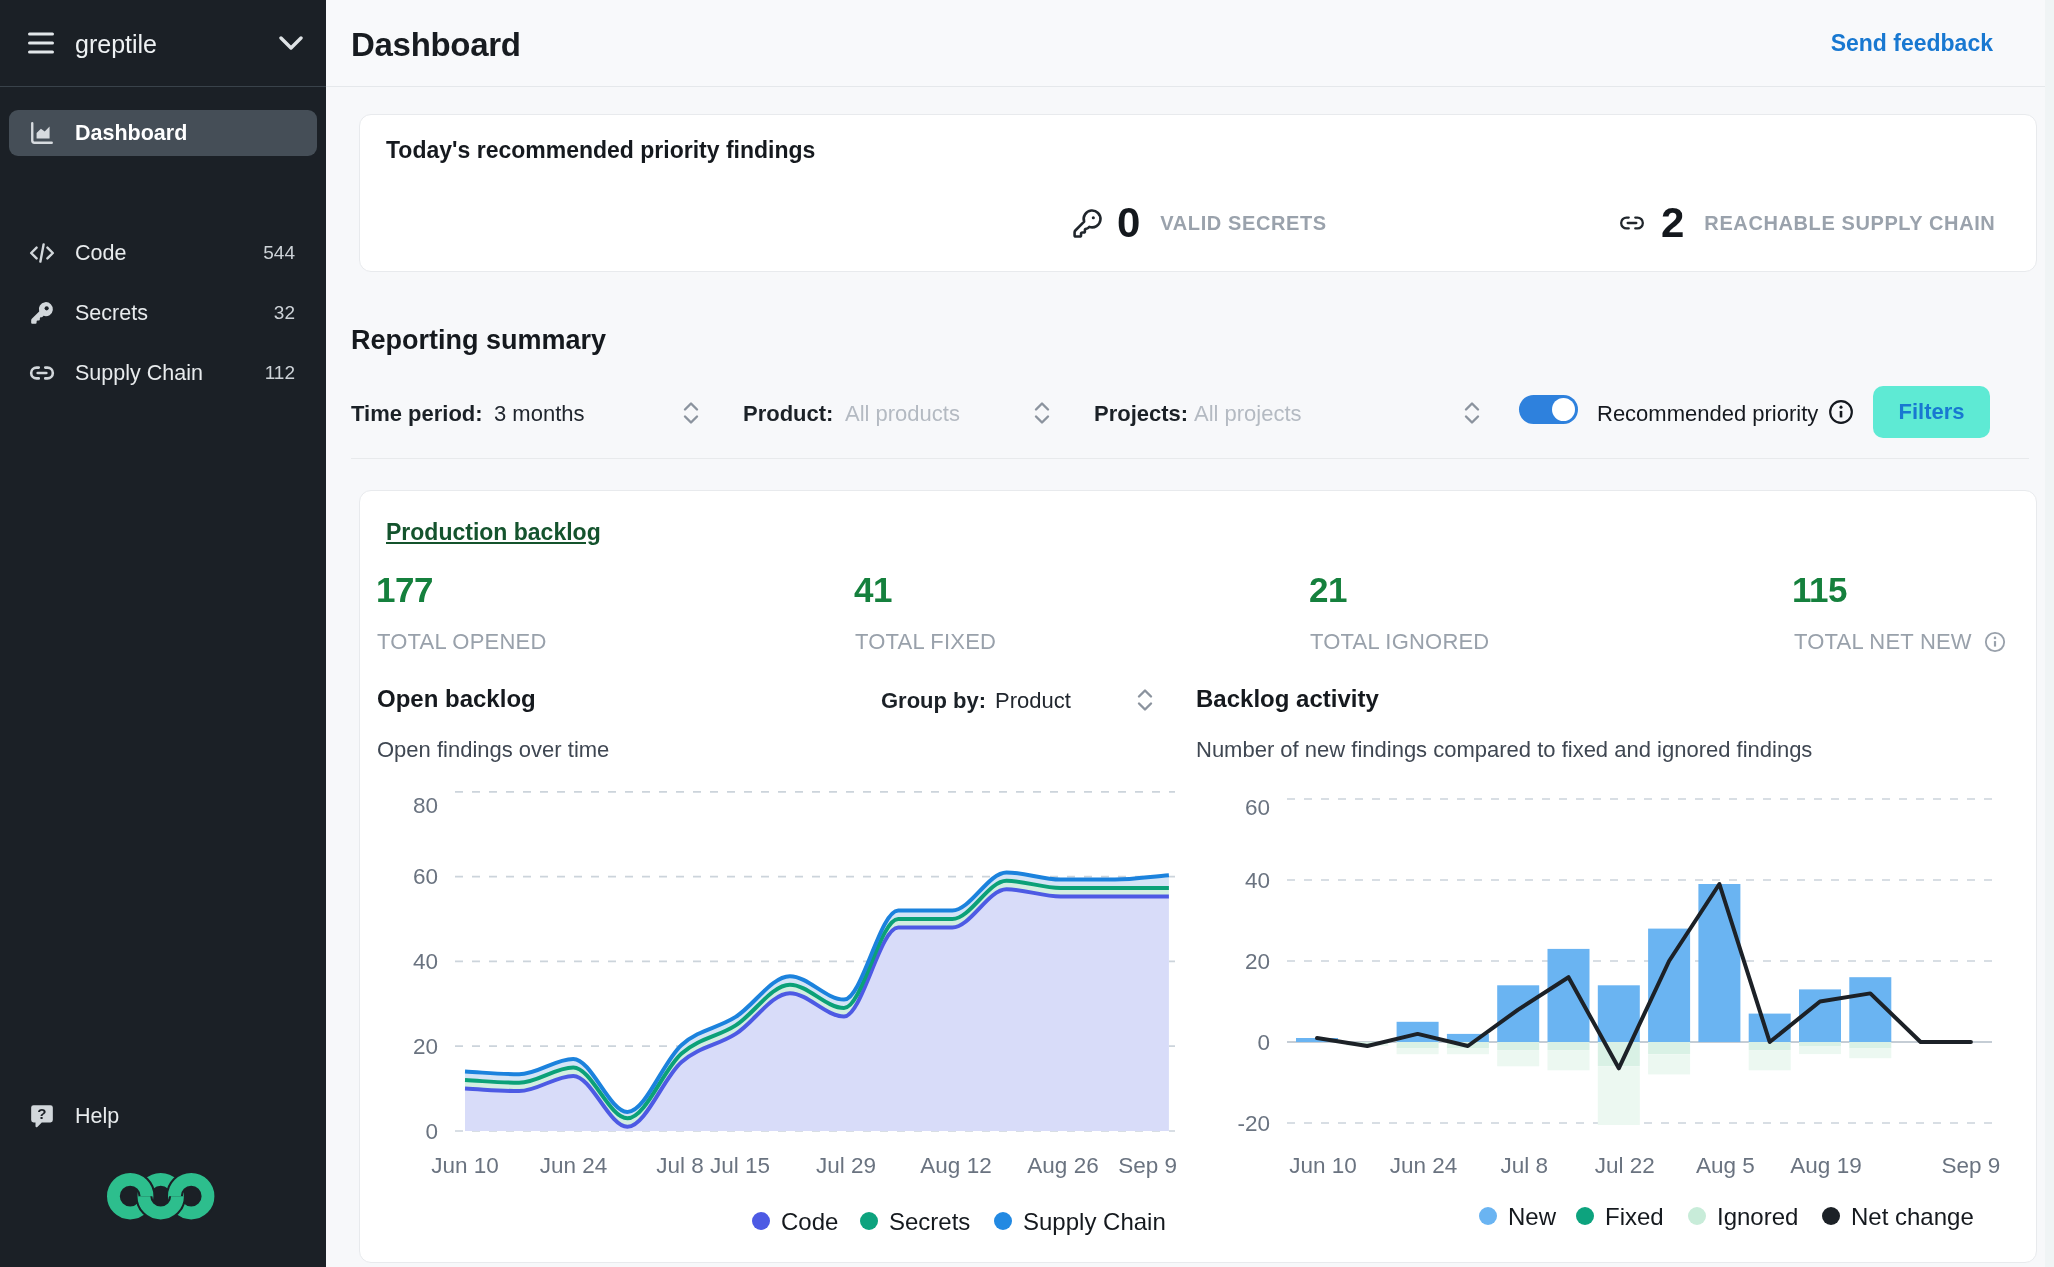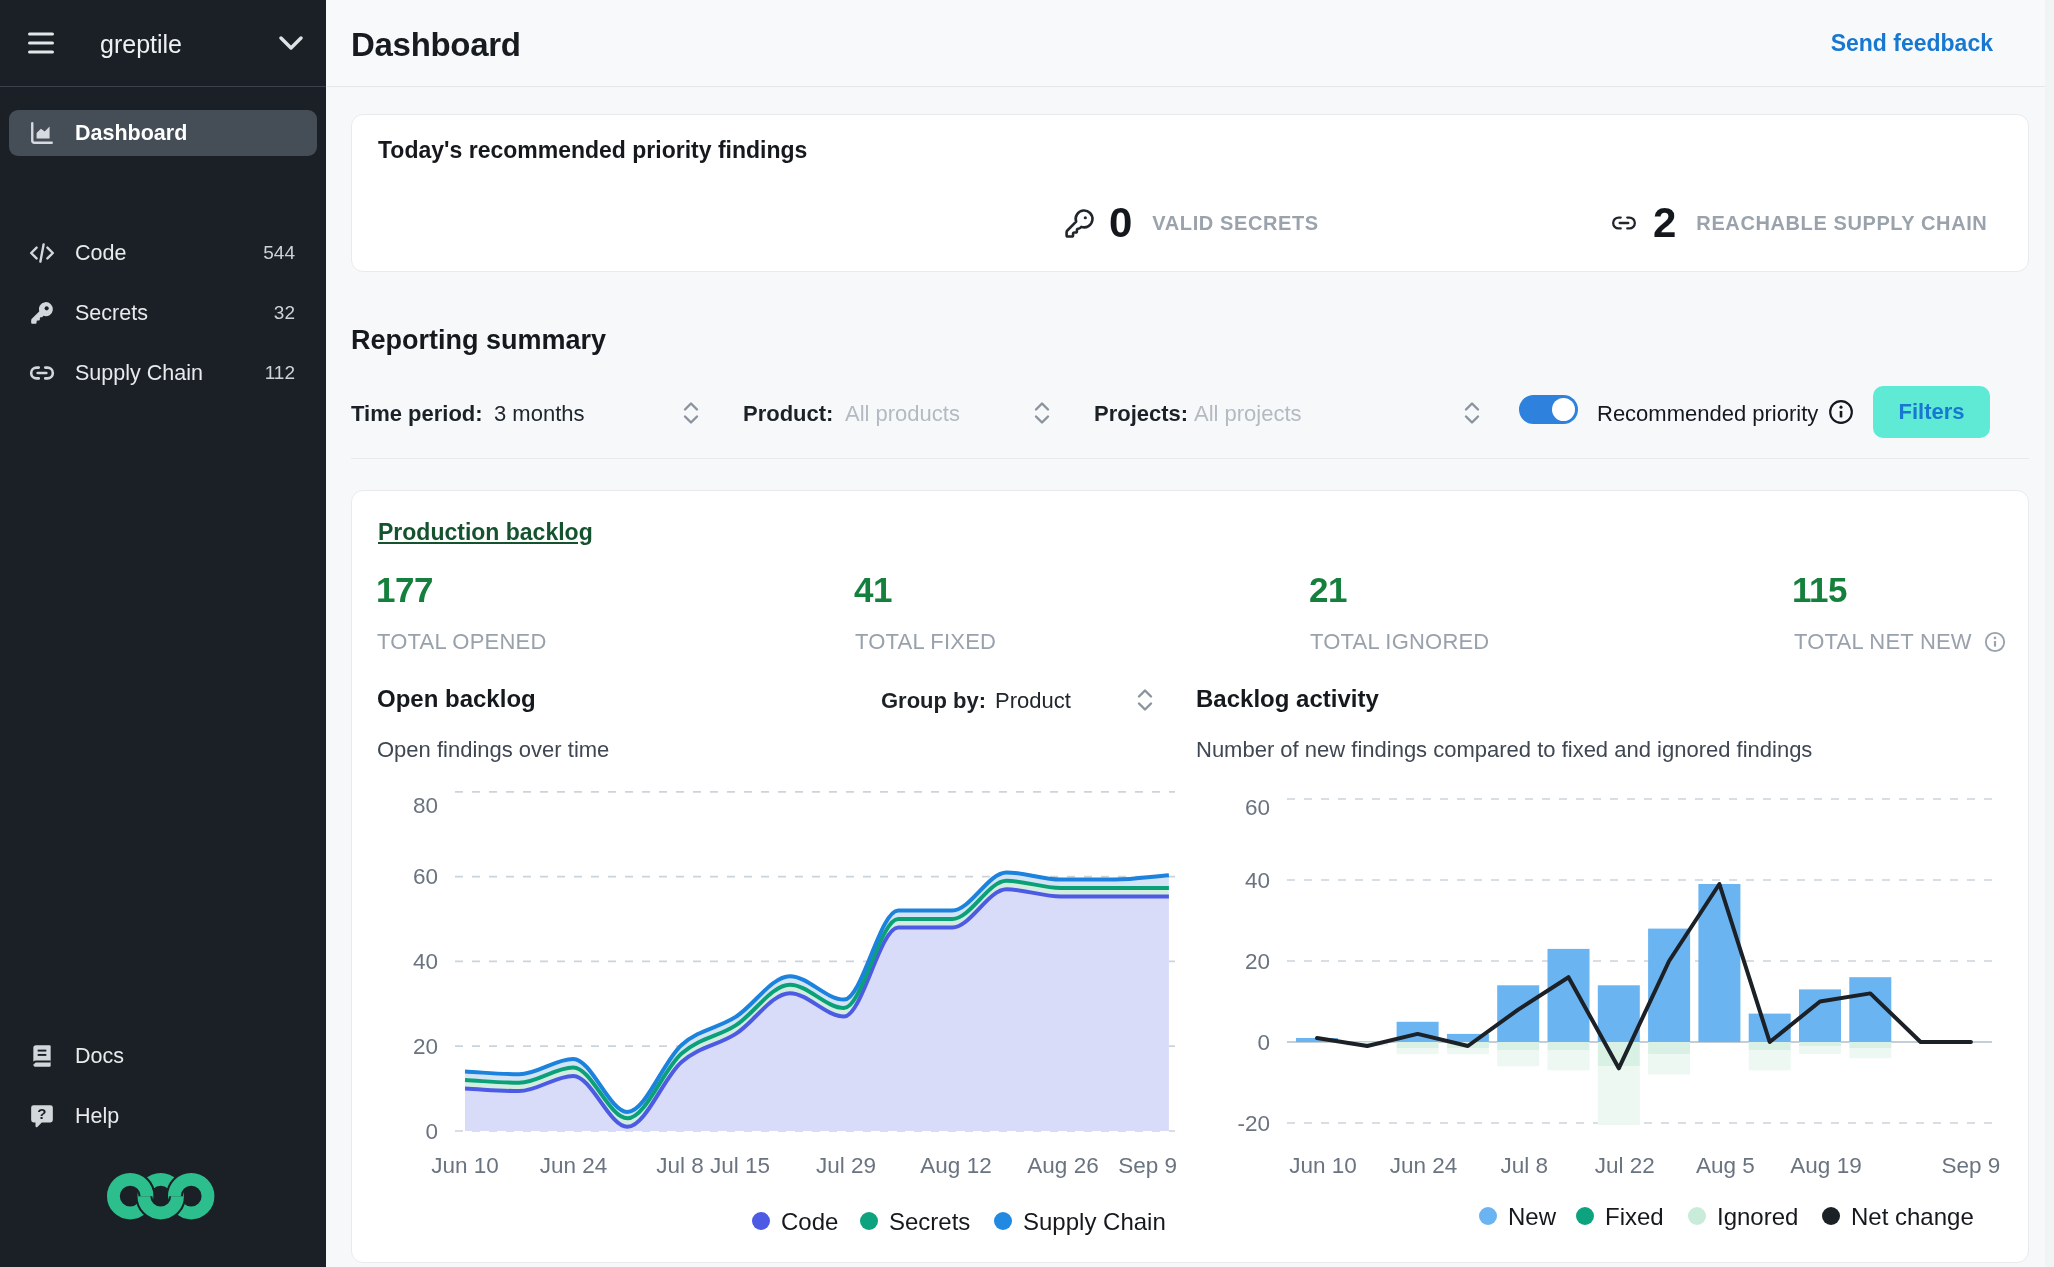--- a/index.html
+++ b/index.html
@@ -1,33 +1,33 @@
 <!DOCTYPE html>
 <html><head>
 <meta charset="utf-8">
 <style>
 * { margin:0; padding:0; box-sizing:border-box; }
 html,body { width:2054px; height:1267px; overflow:hidden; font-family:"Liberation Sans",sans-serif; background:#f7f8fa; }
 .abs { position:absolute; }
 
 .sidebar { position:absolute; left:0; top:0; width:326px; height:1267px; background:#1b2026; }
 .sb-divider { position:absolute; left:0; top:86px; width:326px; height:1px; background:#39424a; }
-.sb-brand { position:absolute; left:75px; top:30px; font-size:25px; color:#eef1f3;margin-left:25px; }
+.sb-brand { position:absolute; left:75px; top:30px; font-size:25px; color:#eef1f3; }
 .nav-item { position:absolute; left:9px; width:308px; height:46px; border-radius:9px; }
 .nav-item.active { background:#454e57; }
 .nav-label { position:absolute; left:66px; top:50%; transform:translateY(-50%); font-size:21.5px; color:#e8ebed; }
 .nav-item.active .nav-label { font-weight:bold; color:#ffffff; }
 .nav-count { position:absolute; right:22px; top:50%; transform:translateY(-50%); font-size:19px; color:#cdd2d7; }
 .nav-ic { position:absolute; left:20px; top:50%; transform:translateY(-50%); width:26px; height:26px; }
 
 .header { position:absolute; left:326px; top:0; width:1728px; height:87px; background:#f8f9fb; border-bottom:1px solid #e5e8eb; }
 .h-title { position:absolute; left:351px; top:26px; font-size:33px; font-weight:bold; color:#181c21; letter-spacing:-0.3px; }
 .h-feedback { position:absolute; right:61px; top:30px; font-size:23px; font-weight:bold; color:#1878d1; }
 
-.card { position:absolute; background:#fff; border:1px solid #e8eaed; border-radius:12px; }
+.card { position:absolute; background:#fff; border:1px solid #e8eaed; border-radius:12px;margin-left:8px; }
 #card1 { left:351px; top:114px; width:1678px; height:158px; }
 .c1-title { position:absolute; left:26px; top:22px; font-size:23px; font-weight:bold; color:#15191e; }
 .stat { position:absolute; top:84px; display:flex; align-items:center; gap:14px; }
 .stat .num { font-size:42px; font-weight:bold; color:#14181d; }
 .stat .lab { font-size:20px; font-weight:bold; color:#9aa2ac; letter-spacing:0.6px; margin-left:6px; }
 .stat svg { display:block; }
 
 .rs-title { position:absolute; left:351px; top:325px; font-size:27px; font-weight:bold; color:#15191e; }
 .frow { position:absolute; top:401px; font-size:22px; color:#20262e; }
 .frow b { color:#1b2127; }
@@ -94,29 +94,20 @@
   <div class="nav-item" style="top:350px">
     <svg class="nav-ic" viewBox="0 0 24 24" fill="none" stroke="#d2d7db" stroke-width="2.4" stroke-linecap="round" stroke-linejoin="round">
         <path d="M15 7h2a5 5 0 0 1 0 10h-2"></path>
         <path d="M9 17H7A5 5 0 0 1 7 7h2"></path>
         <line x1="8" y1="12" x2="16" y2="12"></line>
       </svg>
     <div class="nav-label">Supply Chain</div>
     <div class="nav-count">112</div>
   </div>
 
-  <div class="nav-item" style="top:1033px">
-    <svg class="nav-ic" viewBox="0 0 24 24">
-        <path d="M4 4.5A2.5 2.5 0 0 1 6.5 2H19a1 1 0 0 1 1 1v18a1 1 0 0 1-1 1H6.5A2.5 2.5 0 0 1 4 19.5z" fill="#d2d7db"></path>
-        <path d="M4 19.5A2.5 2.5 0 0 1 6.5 17H20" fill="none" stroke="#1b2026" stroke-width="1.8"></path>
-        <line x1="8" y1="7" x2="16" y2="7" stroke="#1b2026" stroke-width="1.8"></line>
-        <line x1="8" y1="11" x2="16" y2="11" stroke="#1b2026" stroke-width="1.8"></line>
-      </svg>
-    <div class="nav-label">Docs</div>
-  </div>
   <div class="nav-item" style="top:1093px">
     <svg class="nav-ic" viewBox="0 0 24 24">
         <path d="M22 4.2A2.2 2.2 0 0 0 19.8 2H4.2A2.2 2.2 0 0 0 2 4.2v11.6A2.2 2.2 0 0 0 4.2 18H6v3.4a1 1 0 0 0 1.7.7L11.8 18h8a2.2 2.2 0 0 0 2.2-2.2z" fill="#d2d7db"></path>
         <text x="12" y="14.6" text-anchor="middle" font-size="14" font-weight="bold" fill="#1b2026" font-family="Liberation Sans,sans-serif">?</text>
       </svg>
     <div class="nav-label">Help</div>
   </div>
 
   <svg class="abs" style="left:107px;top:1173px" width="108" height="47" viewBox="0 0 108 47">
     <defs>

